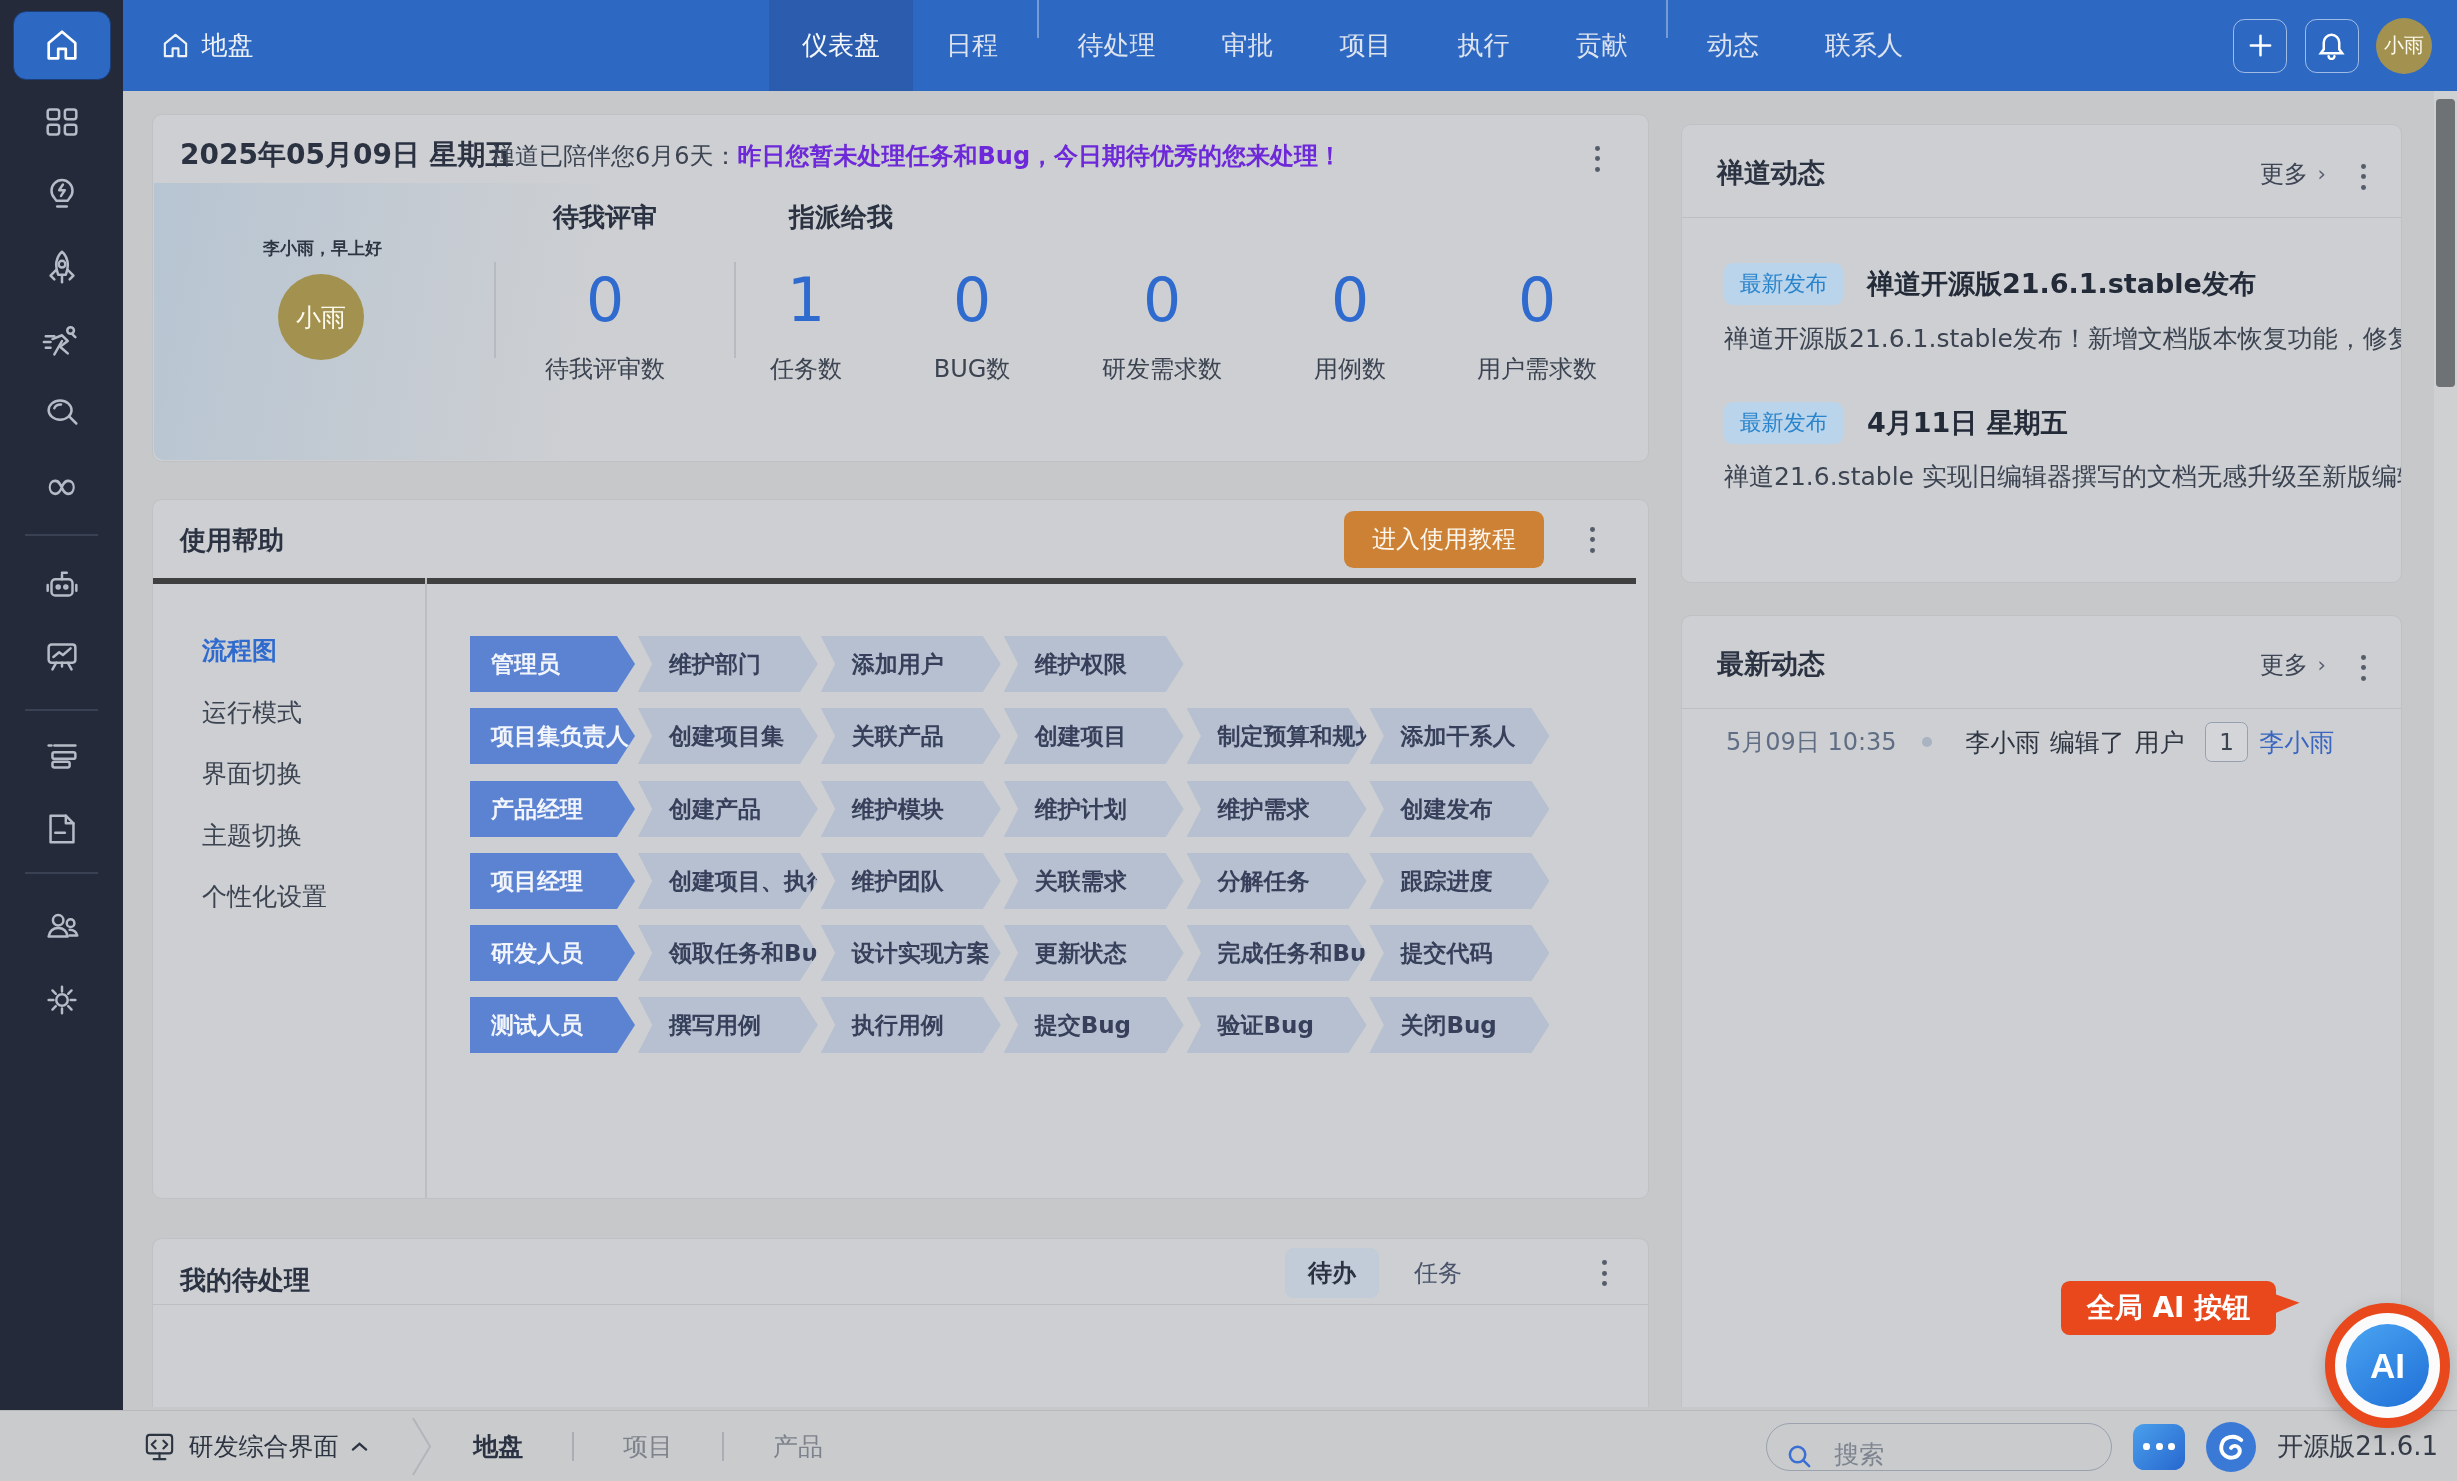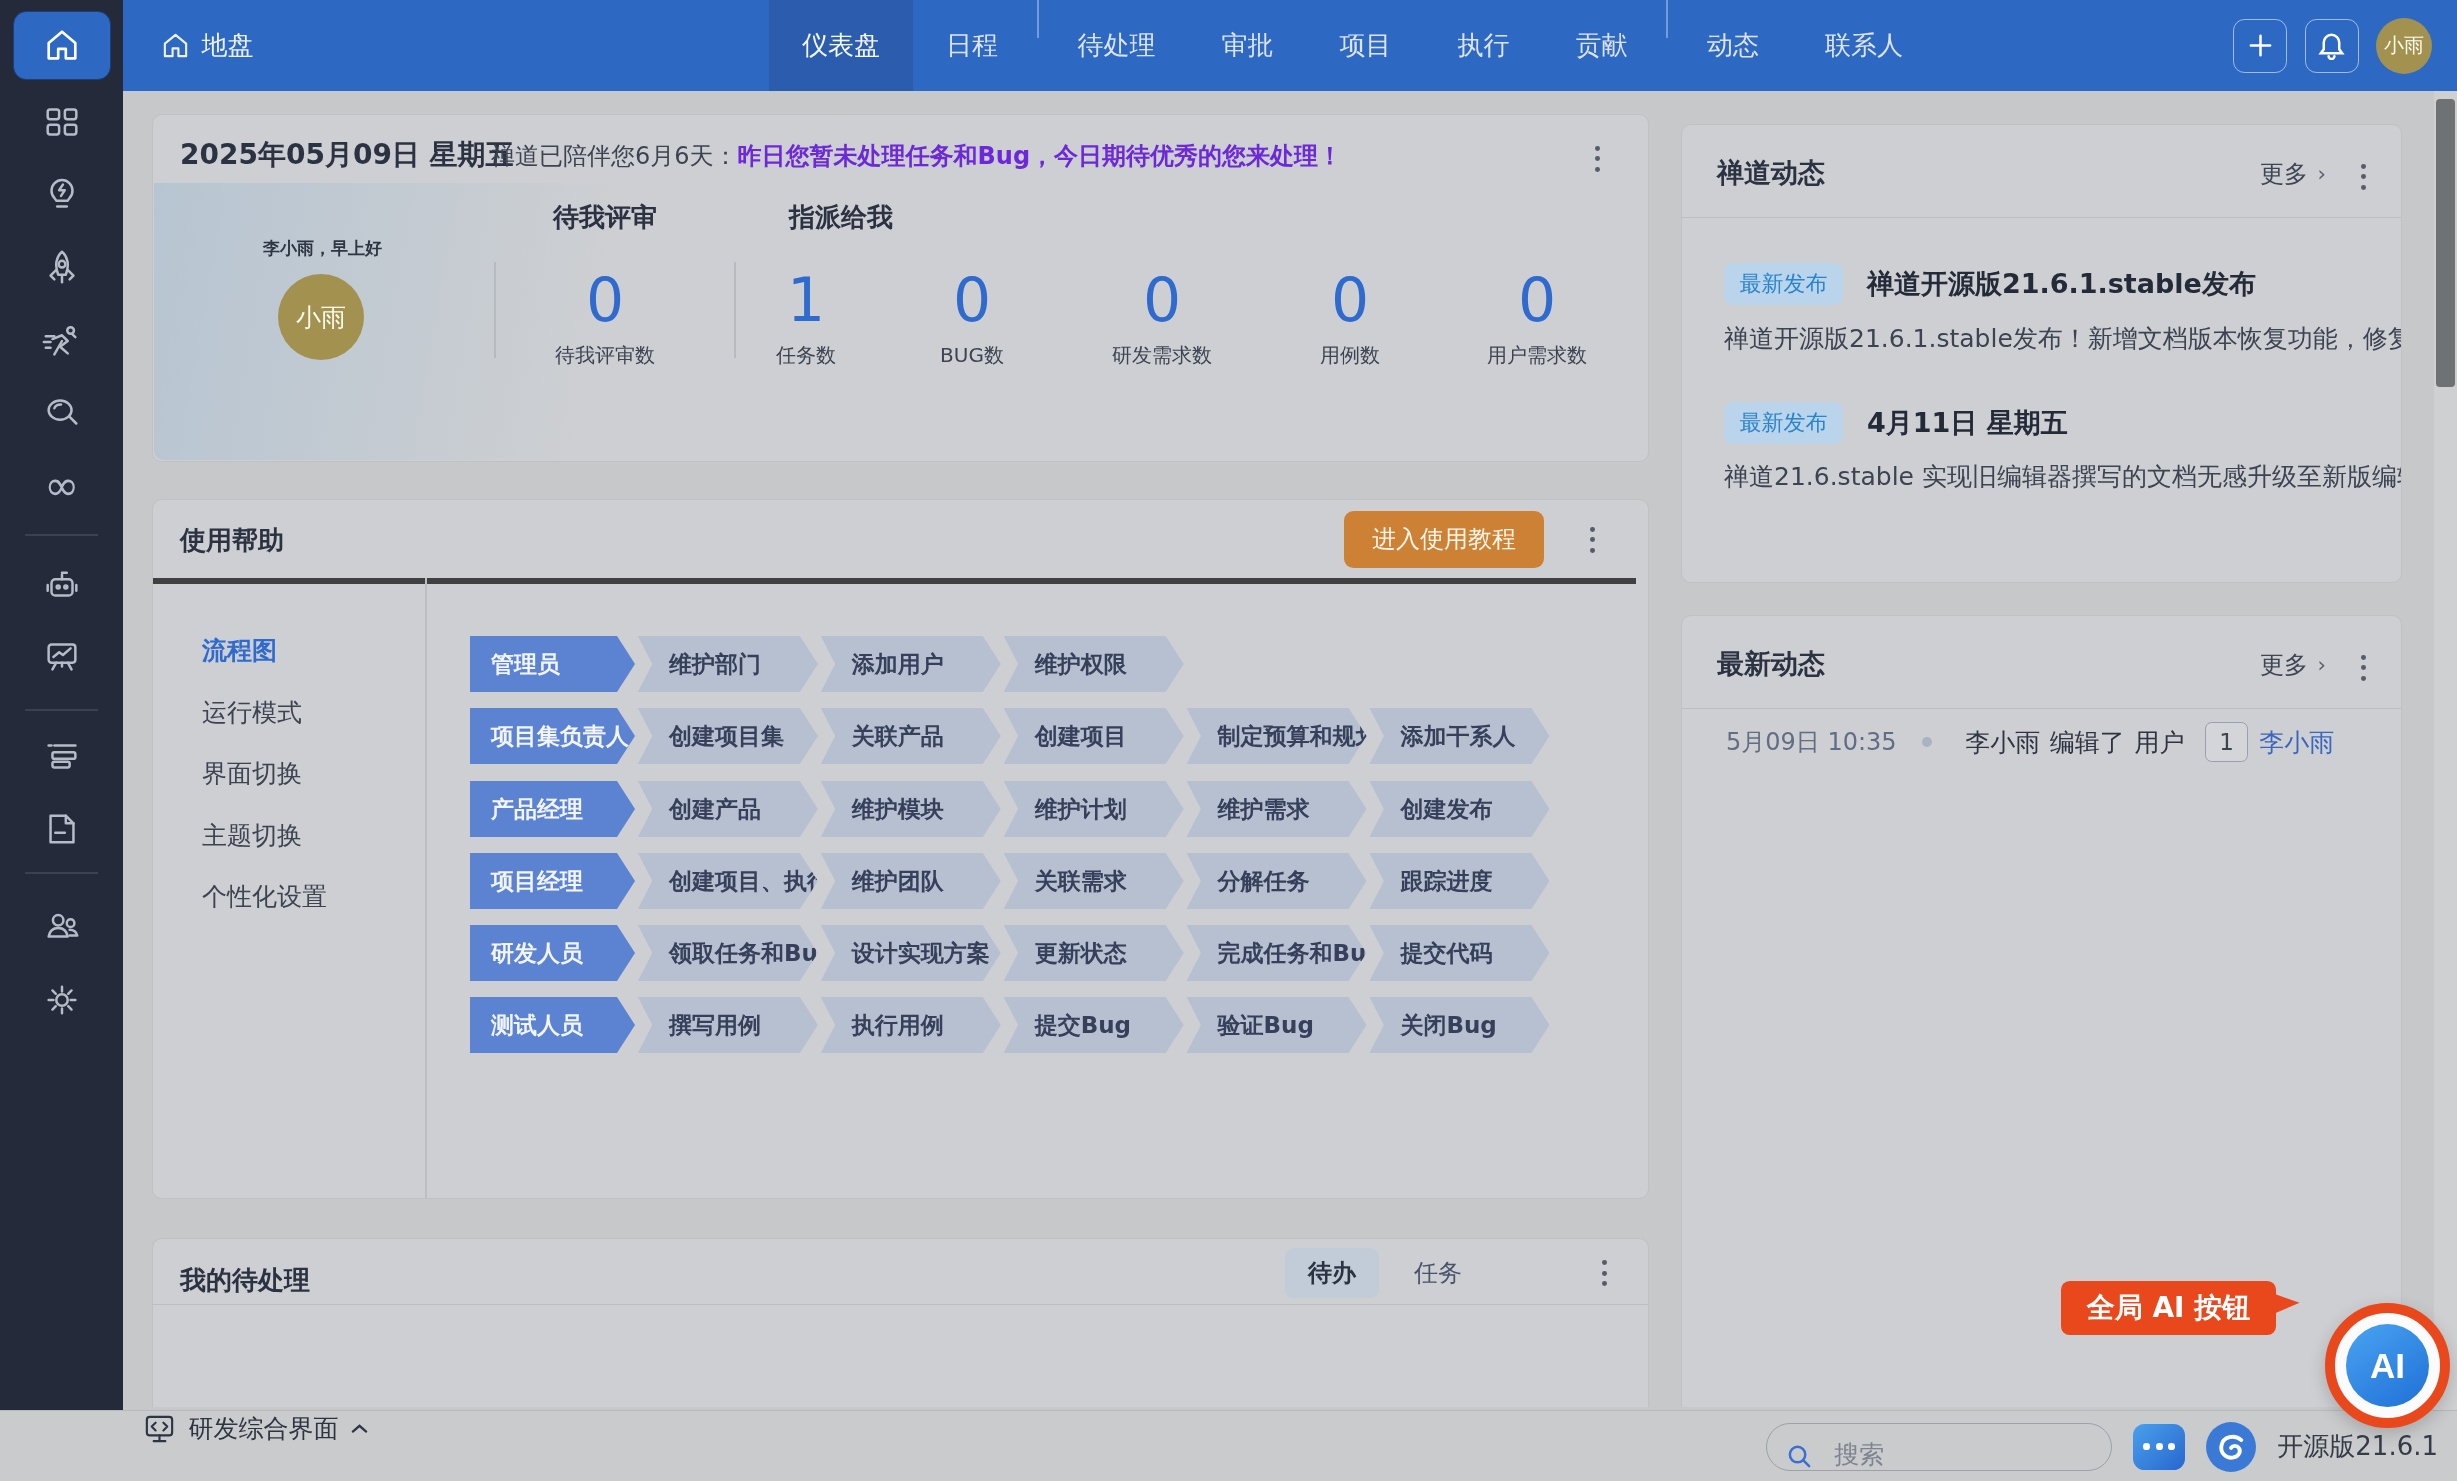--- a/index.html
+++ b/index.html
@@ -40,21 +40,21 @@
   .ov-date{position:absolute;left:27px;top:21px;font-size:28px;font-weight:bold;color:#2b3242;}
   .ov-notice{position:absolute;left:338px;top:25px;font-size:24px;color:#3c4452;white-space:nowrap;}
   .ov-notice b{color:#6d28d9;}
   .banner{position:absolute;left:1px;top:68px;right:1px;bottom:1px;border-radius:0 0 9.6px 9.6px;
           background:linear-gradient(100deg,#b7c5d2 0%,rgba(205,207,210,0) 30%);}
   .greet{position:absolute;left:58px;top:54px;width:221px;text-align:center;font-size:17px;font-weight:600;color:#2e3543;}
   .greet-avatar{position:absolute;left:124px;top:91px;width:86px;height:86px;border-radius:50%;background:#a3914f;
                 color:#fdfbef;display:flex;align-items:center;justify-content:center;font-size:25px;}
   .stat-col{position:absolute;width:192px;text-align:center;}
   .stat-col .num{font-size:60px;color:#2f6bcf;line-height:63px;}
-  .stat-col .lbl{font-size:20px;color:#3c4452;margin-top:10px;}
+  .stat-col .lbl{font-size:24px;color:#3c4452;margin-top:21px;}
   .grp-title{position:absolute;top:17.3px;font-size:26px;font-weight:bold;color:#2b3242;}
   .vsep{position:absolute;top:79px;width:1.9px;height:96px;background:#b7bac0;}
 
   
   .card-help{left:152px;top:499px;width:1497px;height:700px;}
   .card-hd{position:absolute;left:0;top:0;right:12px;height:78px;border-bottom:6px solid #404040;}
   .hd-title{position:absolute;left:27px;top:23px;font-size:26px;font-weight:bold;color:#2b3242;}
   .tutorial-btn{position:absolute;right:92px;top:10.6px;width:200px;height:57px;background:#cc8134;border:none;border-radius:9.6px;
                 color:#fdf6ec;font-size:24px;cursor:pointer;font-family:inherit;}
   .help-menu-item{position:absolute;left:49px;font-size:25px;color:#3c4452;cursor:pointer;white-space:nowrap;}
@@ -88,21 +88,21 @@
   .act-row{position:absolute;left:44px;top:106px;display:flex;align-items:center;font-size:25px;color:#2e3542;white-space:nowrap;}
   .act-time{color:#606e85;font-size:24px;}
   .act-dot{width:10.6px;height:10.6px;border-radius:50%;background:#aab3c2;margin:0 33px 0 25px;}
   .act-id{display:inline-flex;align-items:center;justify-content:center;min-width:25px;height:38px;border:1.9px solid #97a0b0;
           border-radius:6.7px;padding:0 7.7px;margin:0 11.5px;font-size:23px;color:#3c4452;background:#d3d5d8;}
   .act-link{color:#3a66c0;cursor:pointer;}
   .act-text{margin-right:9.6px;}
 
   
   .bottombar{position:absolute;left:0;right:0;top:1410px;height:71px;background:#c9cbcd;border-top:1px solid #b7b9bc;z-index:5;}
-  .bb-left{position:absolute;left:142px;top:0;height:71px;display:flex;align-items:center;gap:30px;flex-direction:column;}
+  .bb-left{position:absolute;left:142px;top:0;height:71px;display:flex;align-items:center;gap:30px;}
   .bb-app{display:flex;align-items:center;gap:11.5px;font-size:25px;color:#2e3542;cursor:pointer;}
   .bb-chevron{width:25px;height:61px;margin:0 9.6px;}
   .bb-crumb{font-size:25px;color:#7d828c;cursor:pointer;}
   .bb-crumb.active{color:#2b3242;font-weight:bold;}
   .bb-sep{width:1.9px;height:29px;background:#aaadb3;margin:0 19px;}
   .bb-right{position:absolute;right:19px;top:0;height:71px;display:flex;align-items:center;gap:21px;}
   .search-pill{display:flex;align-items:flex-end;gap:19px;width:346px;height:48px;border:1.9px solid #9aa2ae;border-radius:25px;
                box-sizing:border-box;padding:0 19px;background:transparent;}
   .search-pill input{border:none;outline:none;background:transparent;font-size:25px;color:#3c4452;width:240px;font-family:inherit;}
   .search-pill input::placeholder{color:#7d8490;}

